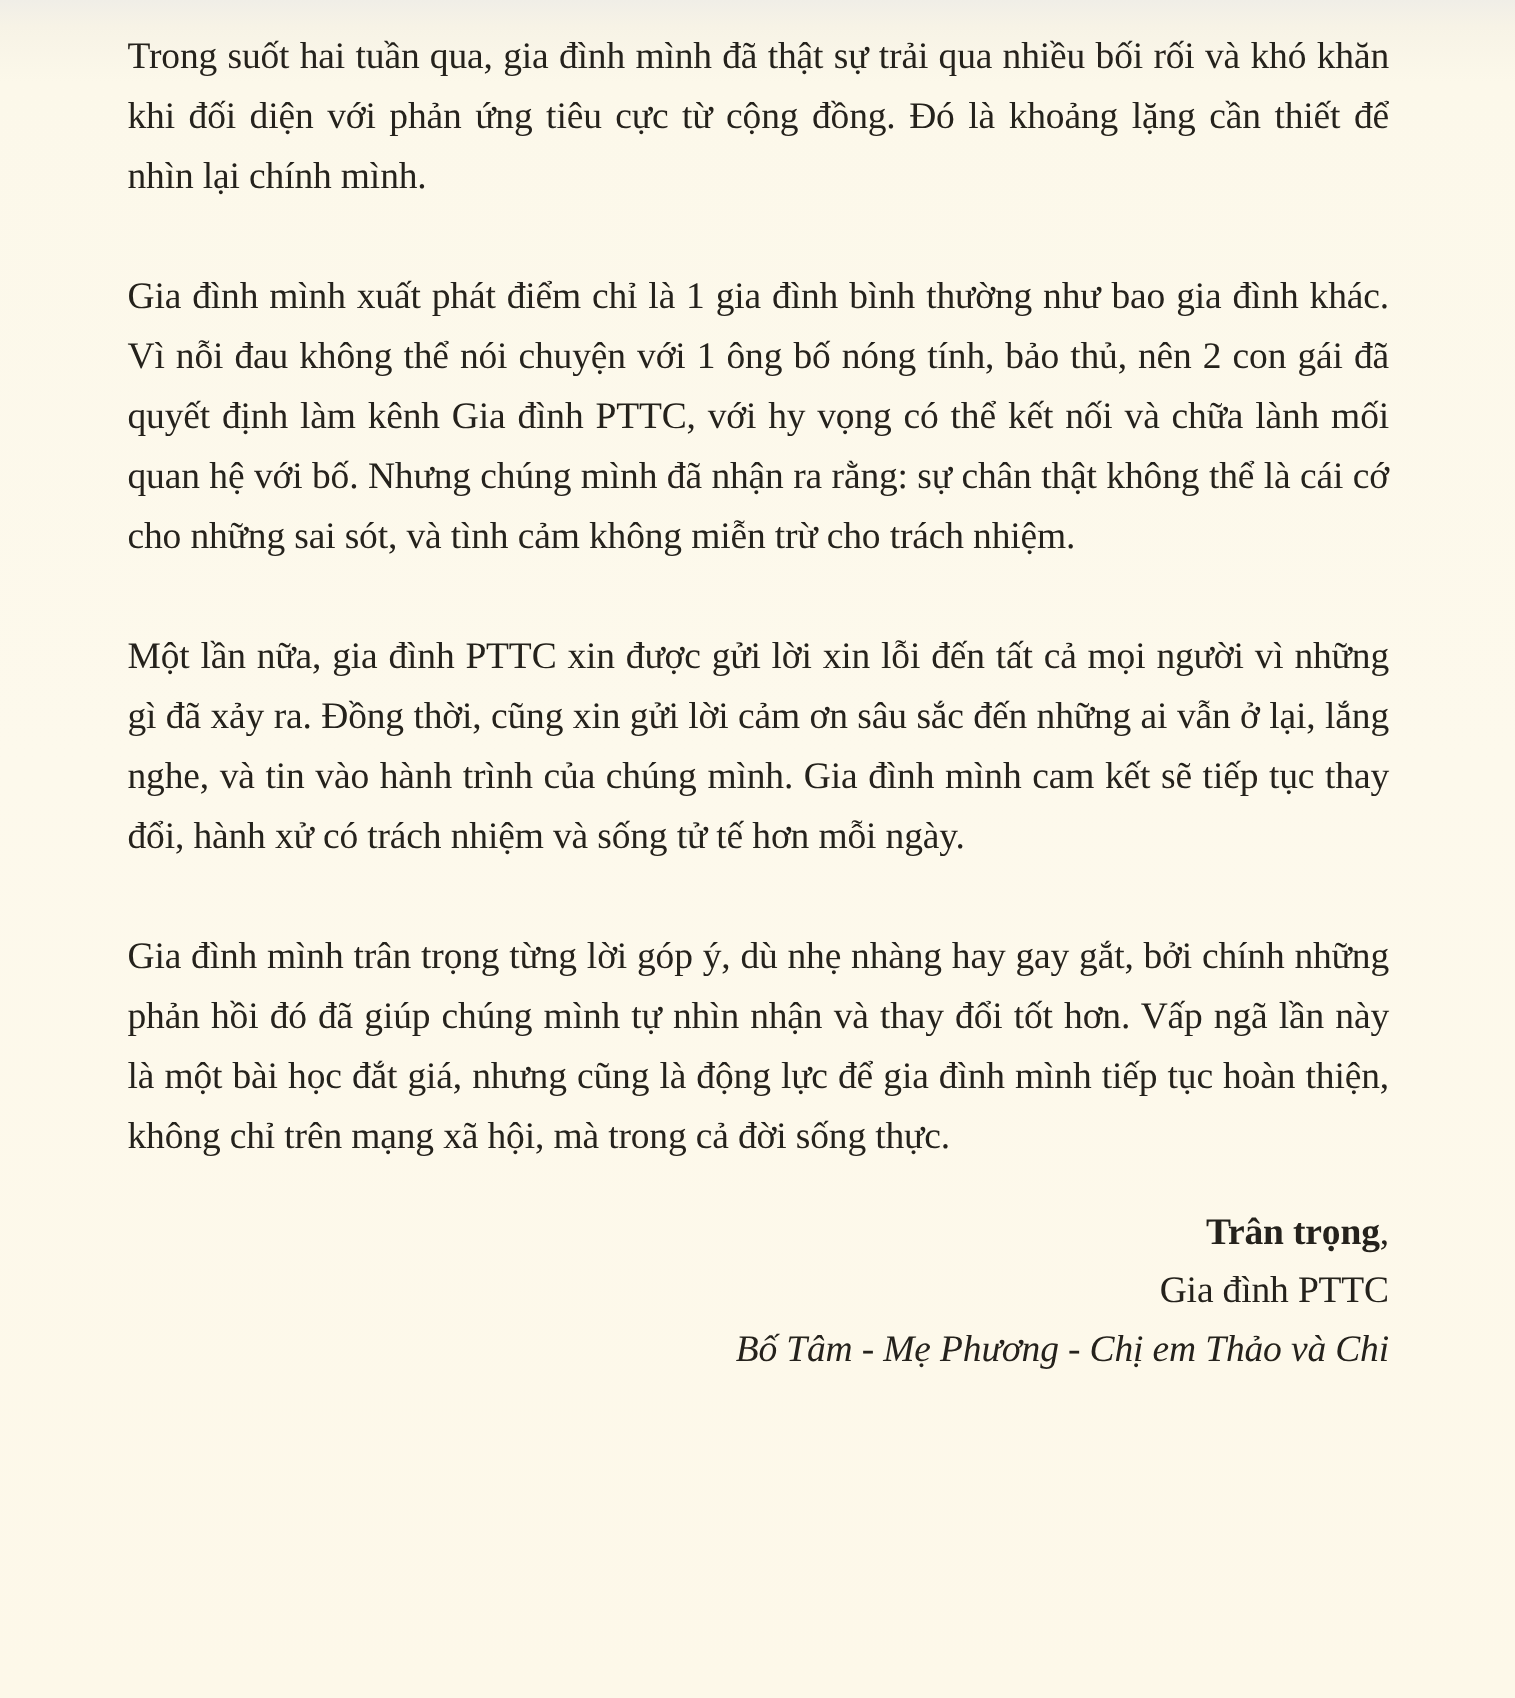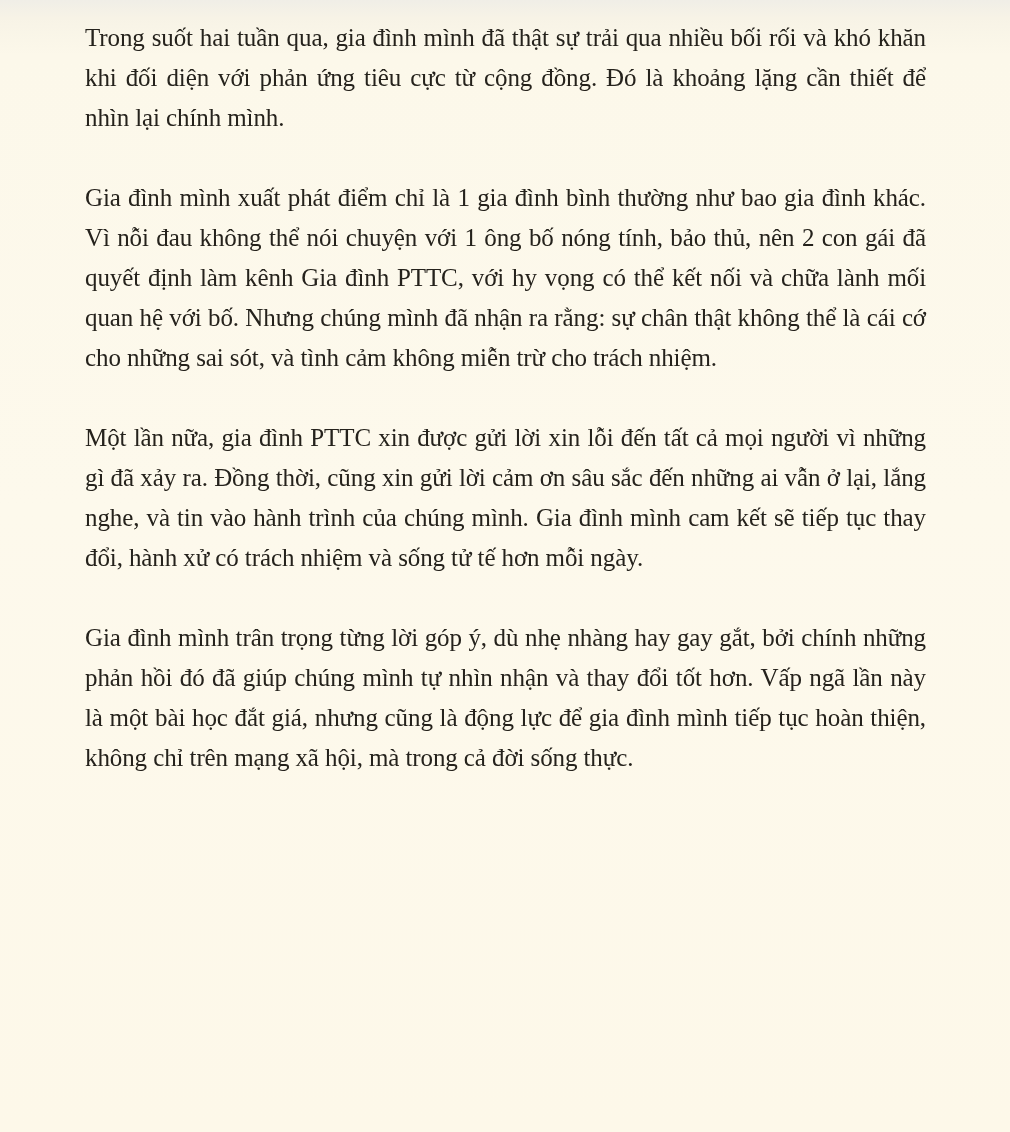--- a/index.html
+++ b/index.html
@@ -48,20 +48,25 @@
 <body>
 
 <div class="page">
 
   <div class="letter">
     <p class="para">Trong suốt hai tuần qua, gia đình mình đã thật sự trải qua nhiều bối rối và khó khăn khi đối diện với phản ứng tiêu cực từ cộng đồng. Đó là khoảng lặng cần thiết để nhìn lại chính mình.</p>
     <p class="para">Gia đình mình xuất phát điểm chỉ là 1 gia đình bình thường như bao gia đình khác. Vì nỗi đau không thể nói chuyện với 1 ông bố nóng tính, bảo thủ, nên 2 con gái đã quyết định làm kênh Gia đình PTTC, với hy vọng có thể kết nối và chữa lành mối quan hệ với bố. Nhưng chúng mình đã nhận ra rằng: sự chân thật không thể là cái cớ cho những sai sót, và tình cảm không miễn trừ cho trách nhiệm.</p>
     <p class="para">Một lần nữa, gia đình PTTC xin được gửi lời xin lỗi đến tất cả mọi người vì những gì đã xảy ra. Đồng thời, cũng xin gửi lời cảm ơn sâu sắc đến những ai vẫn ở lại, lắng nghe, và tin vào hành trình của chúng mình. Gia đình mình cam kết sẽ tiếp tục thay đổi, hành xử có trách nhiệm và sống tử tế hơn mỗi ngày.</p>
     <p class="para">Gia đình mình trân trọng từng lời góp ý, dù nhẹ nhàng hay gay gắt, bởi chính những phản hồi đó đã giúp chúng mình tự nhìn nhận và thay đổi tốt hơn. Vấp ngã lần này là một bài học đắt giá, nhưng cũng là động lực để gia đình mình tiếp tục hoàn thiện, không chỉ trên mạng xã hội, mà trong cả đời sống thực.</p>
 
+    <div class="signature">
+      <div><span class="sig-closing">Trân trọng</span><span>,</span></div>
+      <div>Gia đình PTTC</div>
+      <div class="sig-members">Bố Tâm - Mẹ Phương - Chị em Thảo và Chi</div>
+    </div>
   </div>
 
   <div class="carousel-nav">
     
 
     
     
 
     
   </div>

